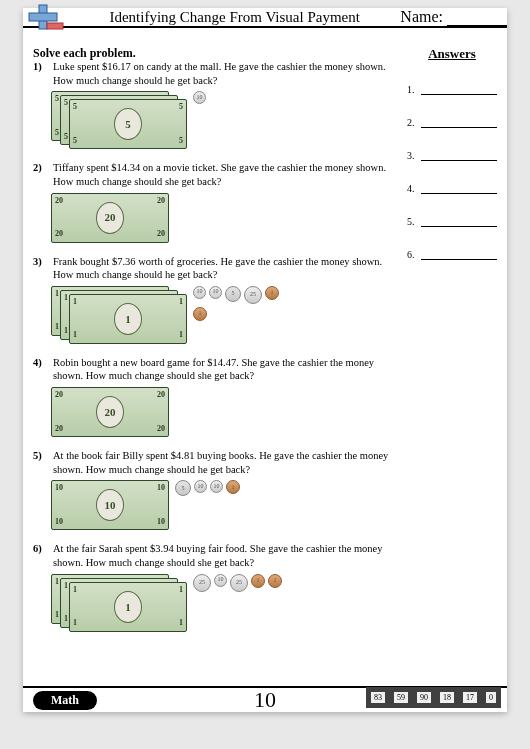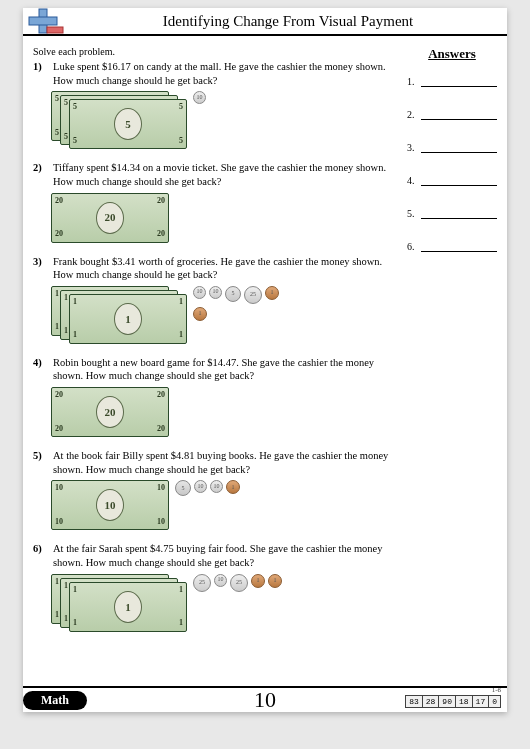--- a/index.html
+++ b/index.html
@@ -11,32 +11,32 @@
     position: relative;
   }
   .page {
     position: absolute;
     left: 23px; top: 8px;
     width: 484px; height: 704px;
     background: #fff;
     box-shadow: 0 2px 6px rgba(0,0,0,.25);
   }
   .hdr {
-    position: absolute; left: 0; top: 0; width: 100%; height: 28px;
+    position: absolute; left: 0; top: 0; width: 100%; height: 20px;
     border-bottom: 2px solid #000;
     display: flex; align-items: center;
   }
   .logo { width: 46px; height: 34px; display:flex; align-items:center; justify-content:center; }
   .title { flex: 1; text-align: center; font-size: 15px; font-family: Georgia, serif; }
   .name-line { display:inline-block; width: 60px; border-bottom:1px solid #000; height:10px; vertical-align:bottom;}
-  .instr { position:absolute; left:10px; top:38px; font-weight:normal; font-size:10px; }
+  .instr { position:absolute; left:10px; top:38px; font-weight:bold; font-size:12px; }
   .answers-col {
     position:absolute; right:10px; top:38px; width:90px;
   }
-  .answers-hdr { font-weight:bold; text-decoration:underline; font-size:13px; text-align:center; margin-bottom:14px; font-family: Georgia, serif;}
+  .answers-hdr { font-weight:bold; text-decoration:underline; font-size:13px; text-align:center; margin-bottom:22px; font-family: Georgia, serif;}
   .ans-row { font-size:10px; margin-bottom:22px; display:flex; gap:6px;}
   .ans-line { flex:1; border-bottom:1px solid #000; height:11px;}
   .problems {
     position:absolute; left:10px; top:52px; width:362px;
   }
   .prob { margin-bottom: 12px; font-size:10.5px; line-height:1.3; }
   .prob .ptxt { display:flex; gap:6px; }
   .pnum { font-weight:bold; width:14px; flex:none; }
   .money-row { margin-top:4px; margin-left:18px; display:flex; gap:6px; align-items:flex-start; flex-wrap:wrap;}
   .bill {
@@ -69,43 +69,47 @@
   .quarter{width:18px;height:18px;background:linear-gradient(#eee,#ccc);}
   .dime{width:13px;height:13px;background:linear-gradient(#eee,#ccc);}
   .nickel{width:16px;height:16px;background:linear-gradient(#e5e5e5,#c8c8c8);}
   .penny{width:14px;height:14px;background:linear-gradient(#e0a878,#b87840);border-color:#8a5a30;}
   .ftr {
     position:absolute; left:0; bottom:0; width:100%; height:26px;
     border-top:2px solid #000;
     display:flex; align-items:center;
   }
   .math-pill {
-    margin-left:0; background:#000; color:#fff; font-weight:bold;
+    margin-left:10px; background:#000; color:#fff; font-weight:bold;
     font-size:12px; padding:2px 18px; border-radius:12px;
     font-family: Georgia, serif;
   }
   .pgnum { position:absolute; left:50%; transform:translateX(-50%); font-size:22px; font-family: Georgia, serif;}
   .score-boxes { position:absolute; right:6px; bottom:4px; display:flex; font-size:8px;}
-  .score-boxes span { border:1px solid #404040; padding:1px 3px; margin-left:-1px; background:#f0f0f0;font-family:Liberation Mono, monospace;}
+  .score-boxes span { border:5px solid #404040; padding:1px 3px; margin-left:-1px; background:#f0f0f0;}
   .score-lbl { position:absolute; right:6px; bottom:18px; font-size:7px; color:#444;margin-left:20px;}
 </style>
 </head>
 <body>
 
 <div class="page">
 
   <div class="hdr">
     <div class="logo">
       <svg width="38" height="28" viewBox="0 0 38 28">
         <rect x="12" y="2" width="8" height="24" fill="#7aa6d6" stroke="#2a5a9a"></rect>
         <rect x="2" y="10" width="28" height="8" fill="#7aa6d6" stroke="#2a5a9a"></rect>
         <rect x="20" y="20" width="16" height="6" fill="#d66" stroke="#a33"></rect>
       </svg>
     </div>
     <div class="title">Identifying Change From Visual Payment</div>
+    <div>
+      <span>Name:</span>
+      <span class="name-line"></span>
+    </div>
   </div>
 
   <div class="instr">Solve each problem.</div>
 
   <div class="answers-col">
     <div class="answers-hdr">Answers</div>
     <div id="answers-list">
         <div class="ans-row">
           <span>1.</span>
           <span class="ans-line"></span>
@@ -179,21 +183,21 @@
             <span class="corner tr">20</span>
             <span class="corner bl">20</span>
             <span class="corner br">20</span>
             <div class="portrait">20</div>
           </div>
         </div>
       </div>
       <div class="prob">
         <div class="ptxt">
           <span class="pnum">3)</span>
-          <span>Frank bought $3.41 worth of groceries. He gave the cashier the money shown. How much change should he get back?</span>
+          <span>Frank bought $7.36 worth of groceries. He gave the cashier the money shown. How much change should he get back?</span>
         </div>
         <div class="money-row">
           <div class="bill-stack">
             <div class="bill b1">
               <span class="corner tl">1</span>
               <span class="corner tr">1</span>
               <span class="corner bl">1</span>
               <span class="corner br">1</span>
               <div class="portrait">1</div>
             </div>
@@ -254,21 +258,21 @@
             <div class="coin nickel">5</div>
             <div class="coin dime">10</div>
             <div class="coin dime">10</div>
             <div class="coin penny">1</div>
           </div>
         </div>
       </div>
       <div class="prob">
         <div class="ptxt">
           <span class="pnum">6)</span>
-          <span>At the fair Sarah spent $4.75 buying fair food. She gave the cashier the money shown. How much change should she get back?</span>
+          <span>At the fair Sarah spent $3.94 buying fair food. She gave the cashier the money shown. How much change should she get back?</span>
         </div>
         <div class="money-row">
           <div class="bill-stack">
             <div class="bill b1">
               <span class="corner tl">1</span>
               <span class="corner tr">1</span>
               <span class="corner bl">1</span>
               <span class="corner br">1</span>
               <div class="portrait">1</div>
             </div>
@@ -297,21 +301,21 @@
         </div>
       </div>
     </div>
 
   <div class="ftr">
     <div class="math-pill">Math</div>
     <div class="pgnum">10</div>
     <div class="score-lbl">1-6</div>
     <div class="score-boxes" id="score-boxes">
         <span>83</span>
-        <span>28</span>
+        <span>59</span>
         <span>90</span>
         <span>18</span>
         <span>17</span>
         <span>0</span>
       </div>
   </div>
 
 </div>
 
 </body></html>

